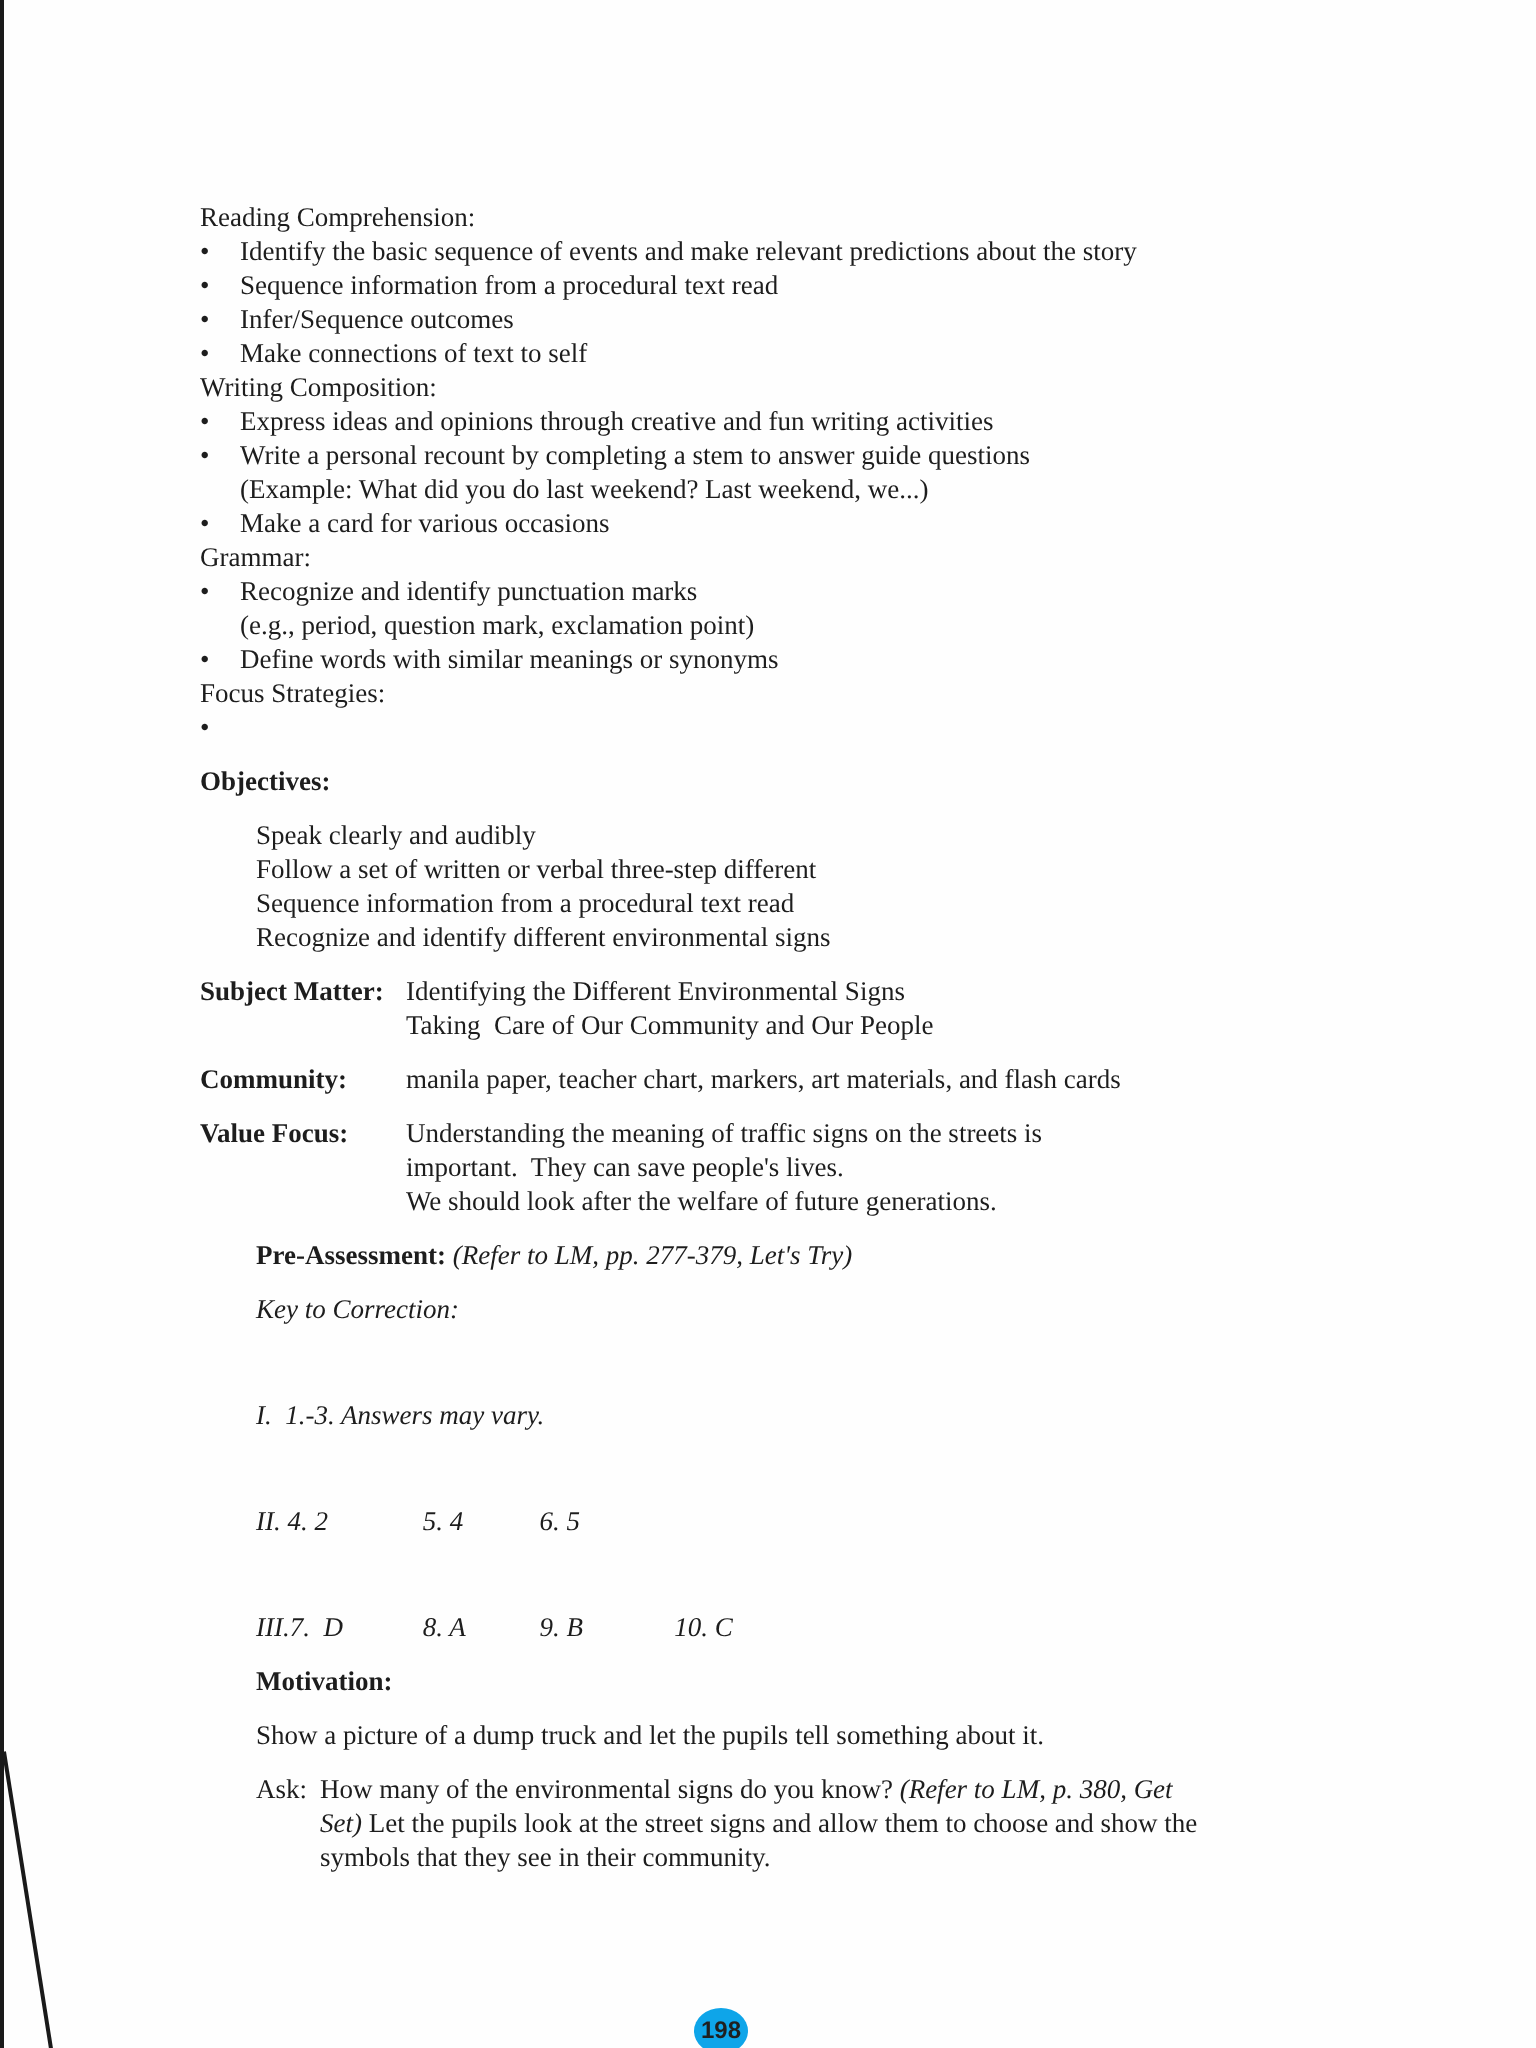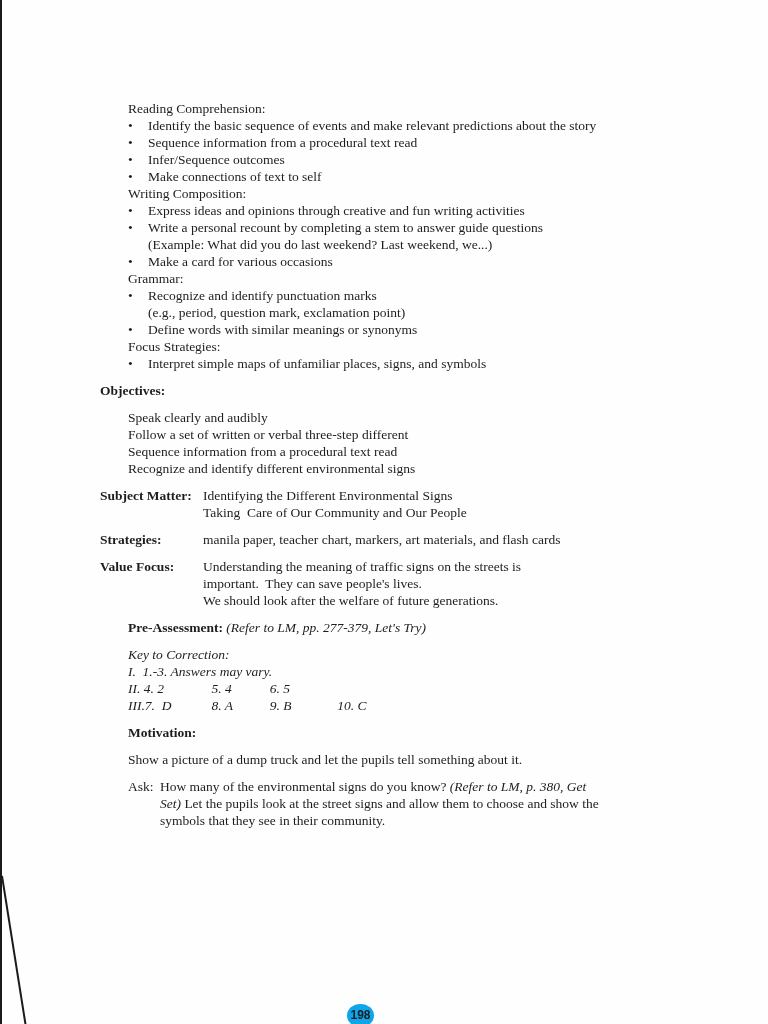--- a/index.html
+++ b/index.html
@@ -16,33 +16,33 @@
     overflow: hidden;
   }
   .content { position: absolute; left: 100px; top: 100px; width: 612px; }
   .tx { white-space: pre; }
   .indent { margin-left: 28px; }
   .gap { margin-top: 10px; }
   .bd { font-weight: bold; }
   .it { font-style: italic; }
 
   
-  .skills { margin-left: 28px; }
+  .skills { }
   .li { display: flex; }
   .li .b { flex: none; width: 20px; }
   .cont { padding-left: 20px; }
 
   
   .kv { display: flex; }
   .kv .label { flex: none; width: 103px; font-weight: bold; }
   .kv .val { flex: 1; }
 
   
   .keyblock { font-style: italic; }
-  .key-row span { display: inline-block; white-space: pre; }
+  .key-row span { display: inline-block; white-space: pre; margin-top: 36px; }
   .key-row .c0 { width: 80px; }
   .key-row .c1 { width: 55px; }
   .key-row .c2 { width: 64px; }
 
   
   .ask { display: flex; }
   .ask .label { flex: none; width: 32px; }
 
   
   .page-badge {
@@ -126,42 +126,41 @@
       </div>
       <div class="cont tx">(e.g., period, question mark, exclamation point)</div>
       <div class="li">
         <span class="b">•</span>
         <span class="tx">Define words with similar meanings or synonyms</span>
       </div>
 
       <div class="tx">Focus Strategies:</div>
       <div class="li">
         <span class="b">•</span>
-        <span class="tx">Interpret simple maps of unfamiliar places, signs, and symbols</span>
       </div>
     </div>
 
     <div class="bd tx gap">Objectives:</div>
     <div class="indent gap">
       <div class="tx">Speak clearly and audibly</div>
       <div class="tx">Follow a set of written or verbal three-step different</div>
       <div class="tx">Sequence information from a procedural text read</div>
       <div class="tx">Recognize and identify different environmental signs</div>
     </div>
 
     <div class="kv gap">
       <div class="label tx">Subject Matter:</div>
       <div class="val">
         <div class="tx">Identifying the Different Environmental Signs</div>
         <div class="tx">Taking  Care of Our Community and Our People</div>
       </div>
     </div>
 
     <div class="kv gap">
-      <div class="label tx">Strategies:</div>
+      <div class="label tx">Community:</div>
       <div class="val tx">manila paper, teacher chart, markers, art materials, and flash cards</div>
     </div>
 
     <div class="kv gap">
       <div class="label tx">Value Focus:</div>
       <div class="val">
         <div class="tx">Understanding the meaning of traffic signs on the streets is</div>
         <div class="tx">important.  They can save people's lives.</div>
         <div class="tx">We should look after the welfare of future generations.</div>
       </div>

